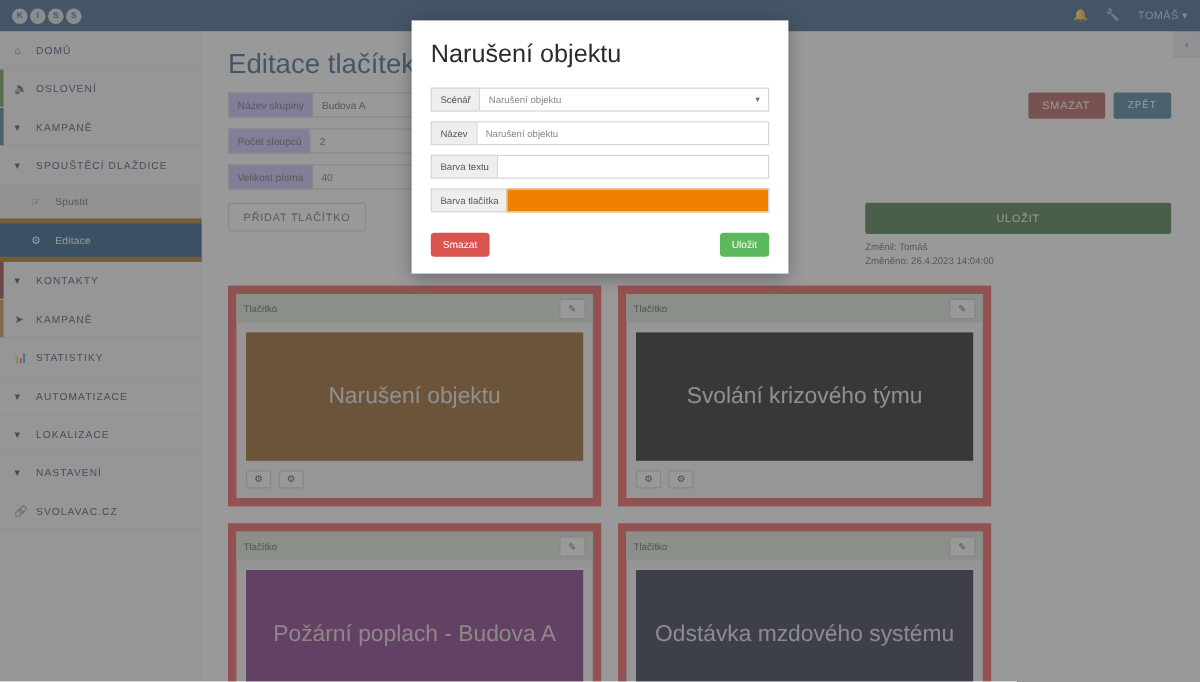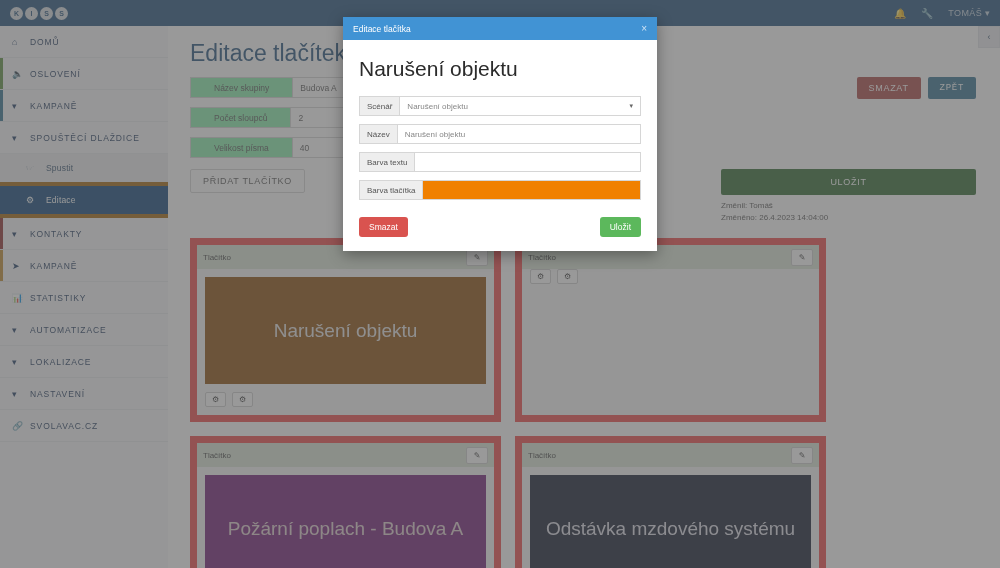--- a/index.html
+++ b/index.html
@@ -70,22 +70,22 @@
   .page-title {
     font-size: 23px; color: #1f4e79; font-weight: normal;
     padding: 14px 0 0 22px;
   }
   .toolbar-row {
     display: flex; align-items: flex-start; padding: 10px 24px 0 22px;
   }
   .left-form { width: 320px; }
   .fgroup { display: flex; margin-bottom: 9px; height: 21px; }
   .fgroup .lbl {
-    background: #86efac; border: 1px solid #d6d6d6; border-right: none;
-    font-size: 8.5px; color: #555; padding: 0 23px;
+    background: #c4b5fd; border: 1px solid #d6d6d6; border-right: none;
+    font-size: 8.5px; color: #555; padding: 0 7px;
     display: flex; align-items: center; white-space: nowrap;
   }
   .fgroup .val {
     border: 1px solid #d6d6d6; background: #fff;
     font-size: 8.5px; color: #555; padding: 0 7px;
     display: flex; align-items: center; flex: 1;
   }
   .right-top { margin-left: auto; display: flex; gap: 7px; }
   .btn {
     font-size: 9px; letter-spacing: .7px; color: #fff;
@@ -309,20 +309,23 @@
           <span class="mini">⚙</span>
           <span class="mini">⚙</span>
         </div>
       </div>
 
       <div class="tile">
         <div class="tile-head">
           <span>Tlačítko</span>
           <span class="pencil">✎</span>
         </div>
+        <div class="tile-body">
+          <div class="tile-btn" style="background:#000000;color:#e4e4e4">Svolání krizového týmu</div>
+        </div>
         <div class="tile-foot">
           <span class="mini">⚙</span>
           <span class="mini">⚙</span>
         </div>
       </div>
 
       <div class="tile">
         <div class="tile-head">
           <span>Tlačítko</span>
           <span class="pencil">✎</span>
@@ -343,24 +346,20 @@
         </div>
 
       </div>
 
     </div>
   </div>
 
   <div class="overlay"></div>
 
   <div class="modal">
-    <div class="modal-head">
-      <span>Editace tlačítka</span>
-      <span class="modal-x">×</span>
-    </div>
     <div class="modal-body">
       <h2 class="modal-title">Narušení objektu</h2>
 
       <div class="mgroup">
         <div class="mlbl">Scénář</div>
         <div class="minput">
           <span>Narušení objektu</span>
           <span class="caret">▾</span>
         </div>
       </div>

